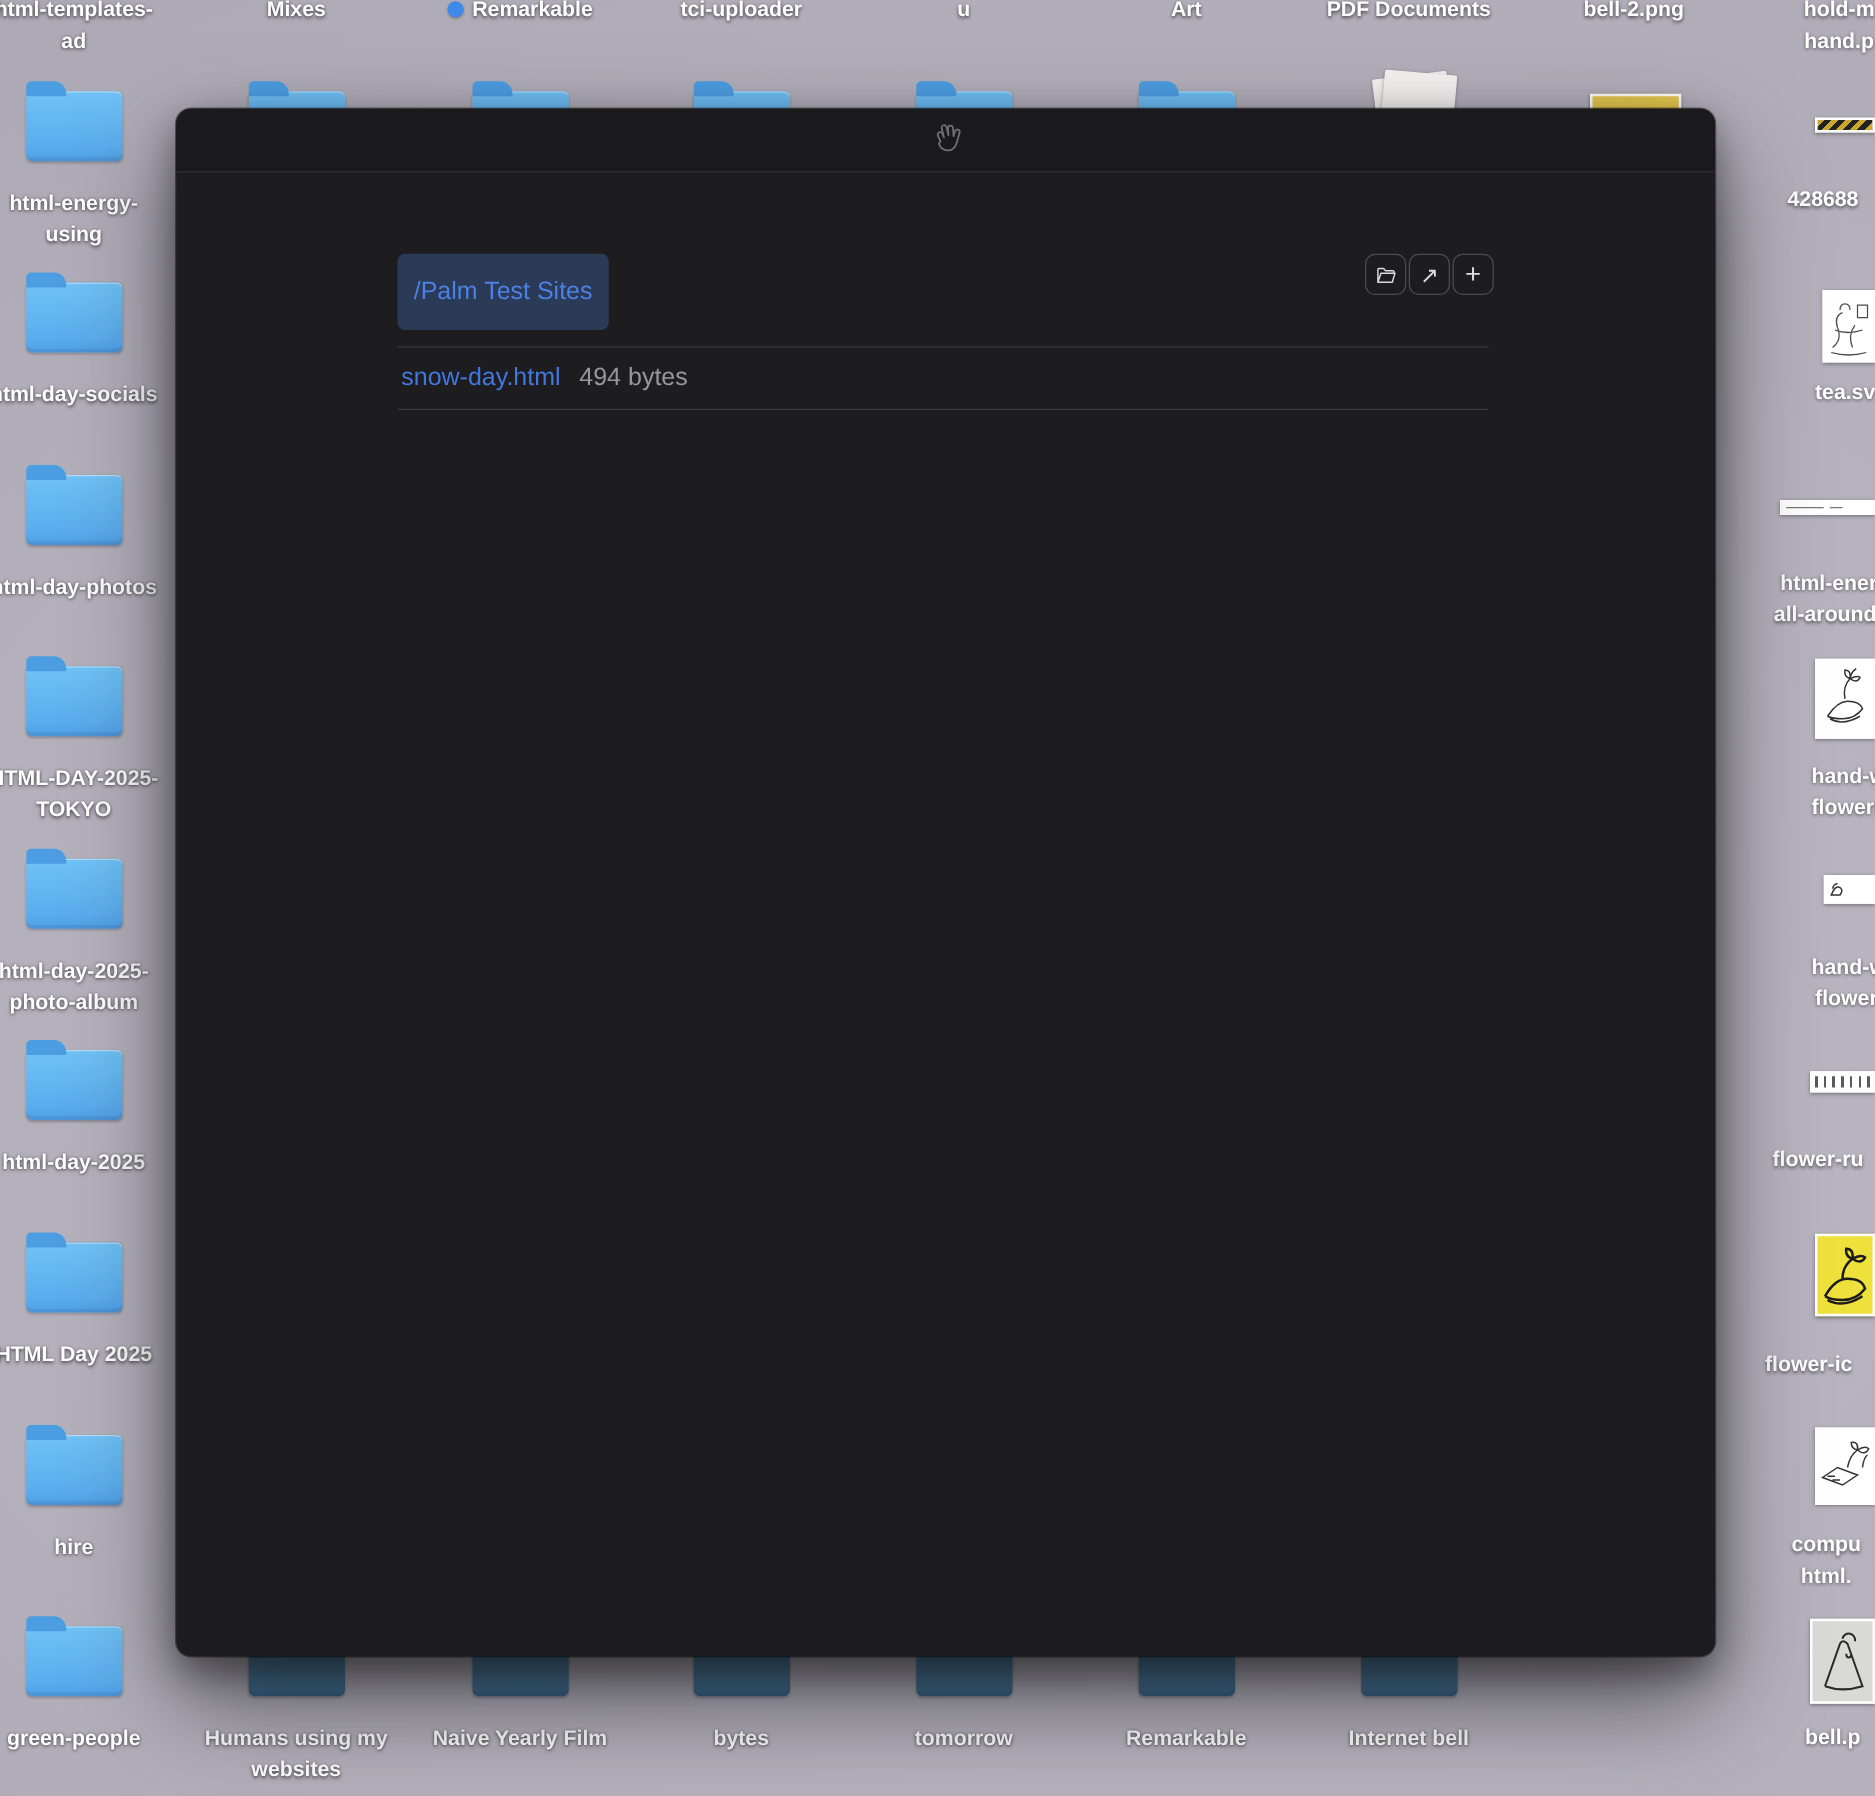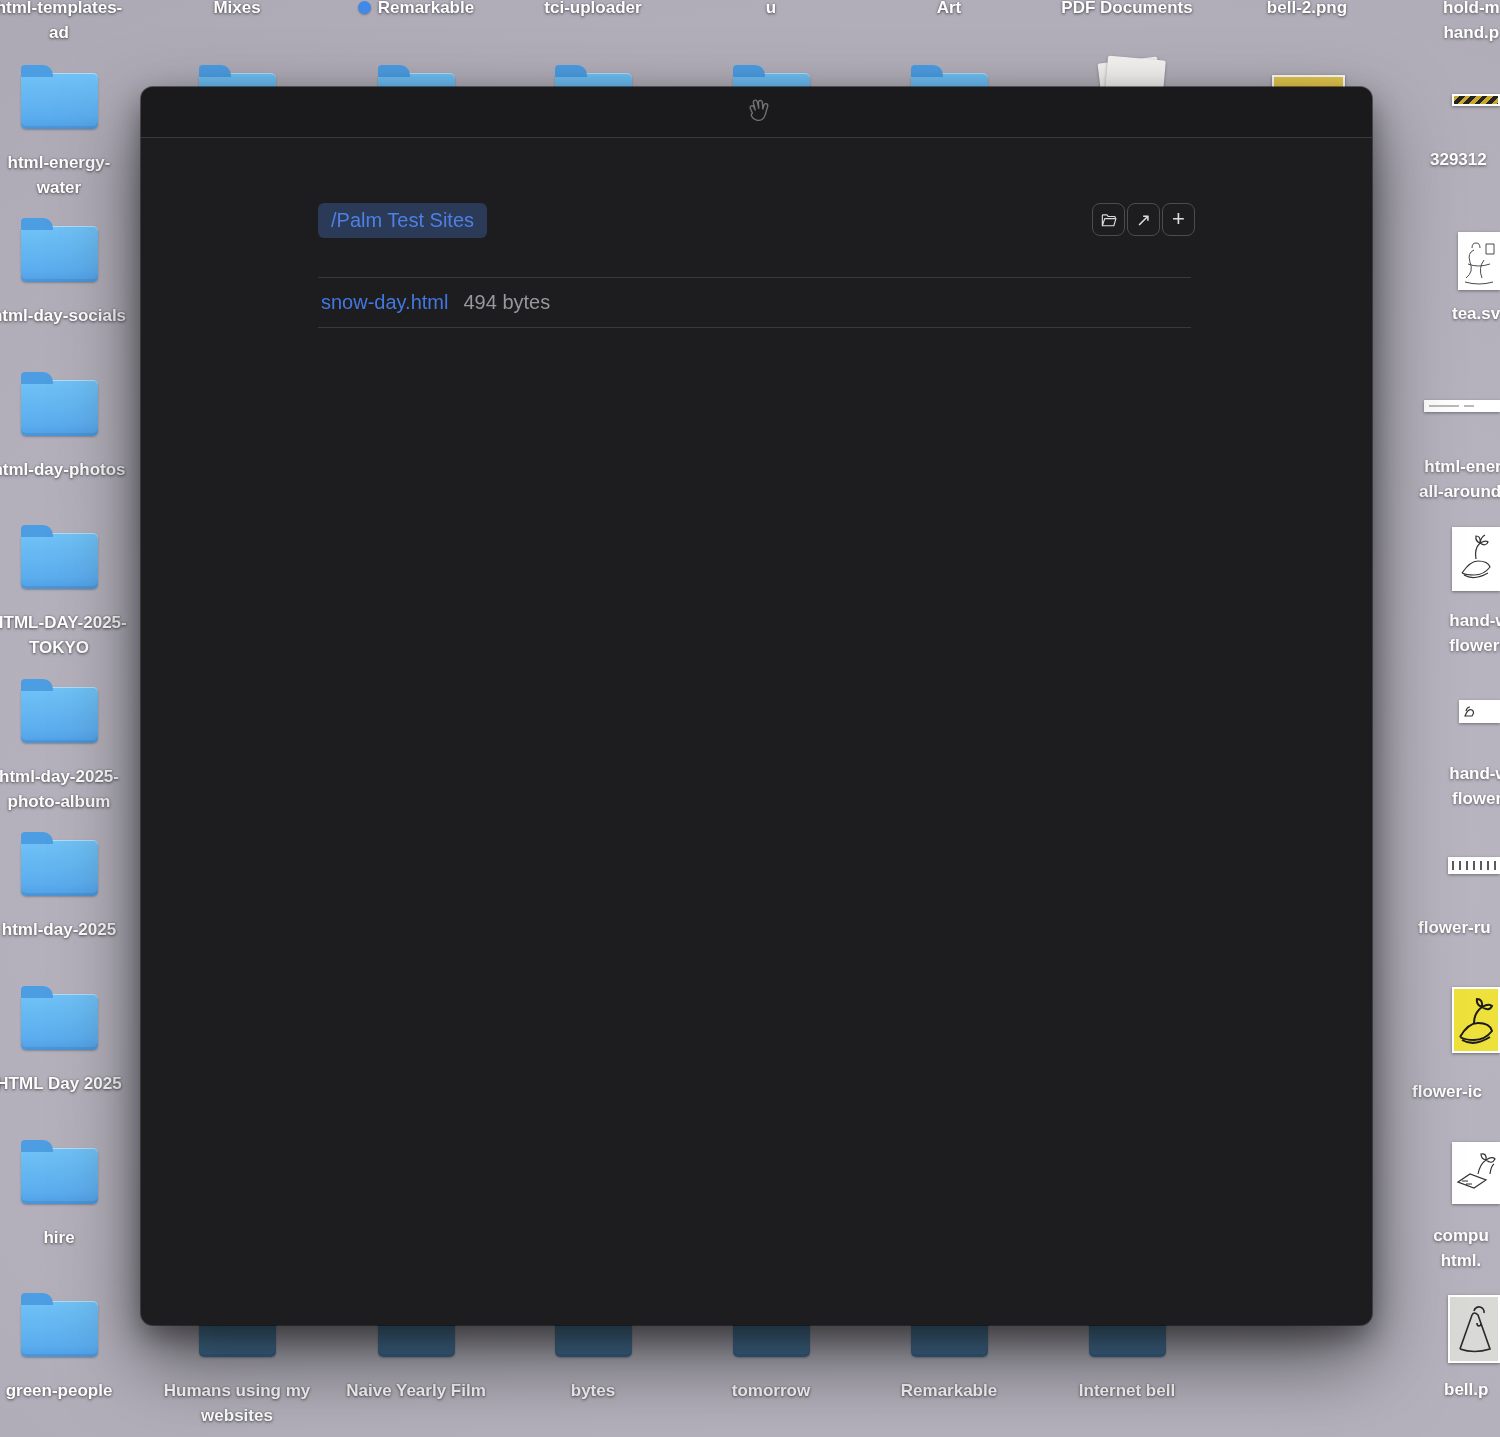--- a/index.html
+++ b/index.html
@@ -39,21 +39,21 @@
   .dot{display:inline-block;width:13px;height:13px;border-radius:50%;background:#3f8ae8;margin-right:7px;vertical-align:-1px;box-shadow:0 1px 2px rgba(0,0,0,.3);}
   .toplabel-flex{display:flex;align-items:center;justify-content:center;white-space:nowrap;}
   
   .window{position:absolute;left:141px;top:87px;width:1231px;height:1238px;z-index:50;
           background:#1d1d1f;border-radius:12px;
           box-shadow:0 0 0 1px rgba(0,0,0,.45), inset 0 1px 0 rgba(255,255,255,.09),
                      0 35px 80px rgba(0,0,0,.55), 0 12px 30px rgba(0,0,0,.4);}
   .titlebar{position:absolute;left:0;top:0;width:100%;height:50px;border-radius:12px 12px 0 0;
             background:#1a1a1c;border-bottom:1px solid #3a3a3e;display:flex;align-items:center;justify-content:center;}
   .chip{position:absolute;left:177px;top:116px;background:#2b3a57;border-radius:6px;
-        padding:6px 13px;font-size:20px;color:#4d80e4;}
+        padding:19px 13px;font-size:20px;color:#4d80e4;}
   .toolbar{position:absolute;left:951px;top:116px;display:flex;gap:2px;}
   .tbtn{width:33px;height:33px;border-radius:8px;border:1px solid #4c4c4f;background:transparent;
         color:#dcdcdd;font-size:18px;display:flex;align-items:center;justify-content:center;
         box-sizing:border-box;cursor:pointer;padding:0;}
   .filelist{position:absolute;left:177px;top:190px;width:873px;}
   .filerow{height:49px;border-top:1px solid #39393d;border-bottom:1px solid #39393d;
            display:flex;align-items:center;gap:15px;font-size:20px;padding-left:3px;}
   .flink{color:#4277e0;text-decoration:none;cursor:pointer;}
   .fsize{color:#97979c;}
 </style>
@@ -130,21 +130,21 @@
 
 <div class="rlabel" style="left:1357px;top:147px;text-align:left;">
   <span>A</span>
     <span style="margin-left:-2px">g</span>
 </div>
 
 <div class="ditem" style="left:59px;top:63px;">
   <div class="folder"></div>
   <div class="dlabel label-gap">
       <span>html-energy-</span>
-      <span>water</span>
+      <span>using</span>
     </div>
 </div>
 <div class="ditem" style="left:59px;top:216px;">
   <div class="folder"></div>
   <div class="dlabel label-gap">
       <span>html-day-socials</span>
     </div>
 </div>
 <div class="ditem" style="left:59px;top:370px;">
   <div class="folder"></div>
@@ -224,21 +224,21 @@
 </div>
 <div class="ditem" style="left:1127px;top:1291px;">
   <div class="folder peek-bottom"></div>
   <div class="dlabel label-gap">
       <span>Internet bell</span>
     </div>
 </div>
 
 <div class="thumb stripes" style="left:1452px;top:94px;width:48px;height:12px;"></div>
 <div class="rlabel" style="left:1430px;top:147px;">
-    <span>329312</span>
+    <span>428688</span>
   </div>
 
 <div class="thumb" style="left:1458px;top:232px;width:42px;height:58px;">
   <svg viewBox="0 0 38 54" fill="none" stroke="#4a4a4a" stroke-width="1">
       <path d="M6 44 q8-6 4-16 q-3-9 4-12 M12 14 q0-5 4-5 t4 5 M22 44 q-4-10 2-18 M8 30 q10 4 22 0 M26 10 h8 v10 h-8 z M5 48 q14 4 28 0"></path>
     </svg>
 </div>
 <div class="rlabel" style="left:1452px;top:301px;">
     <span>tea.sv</span>
   </div>

